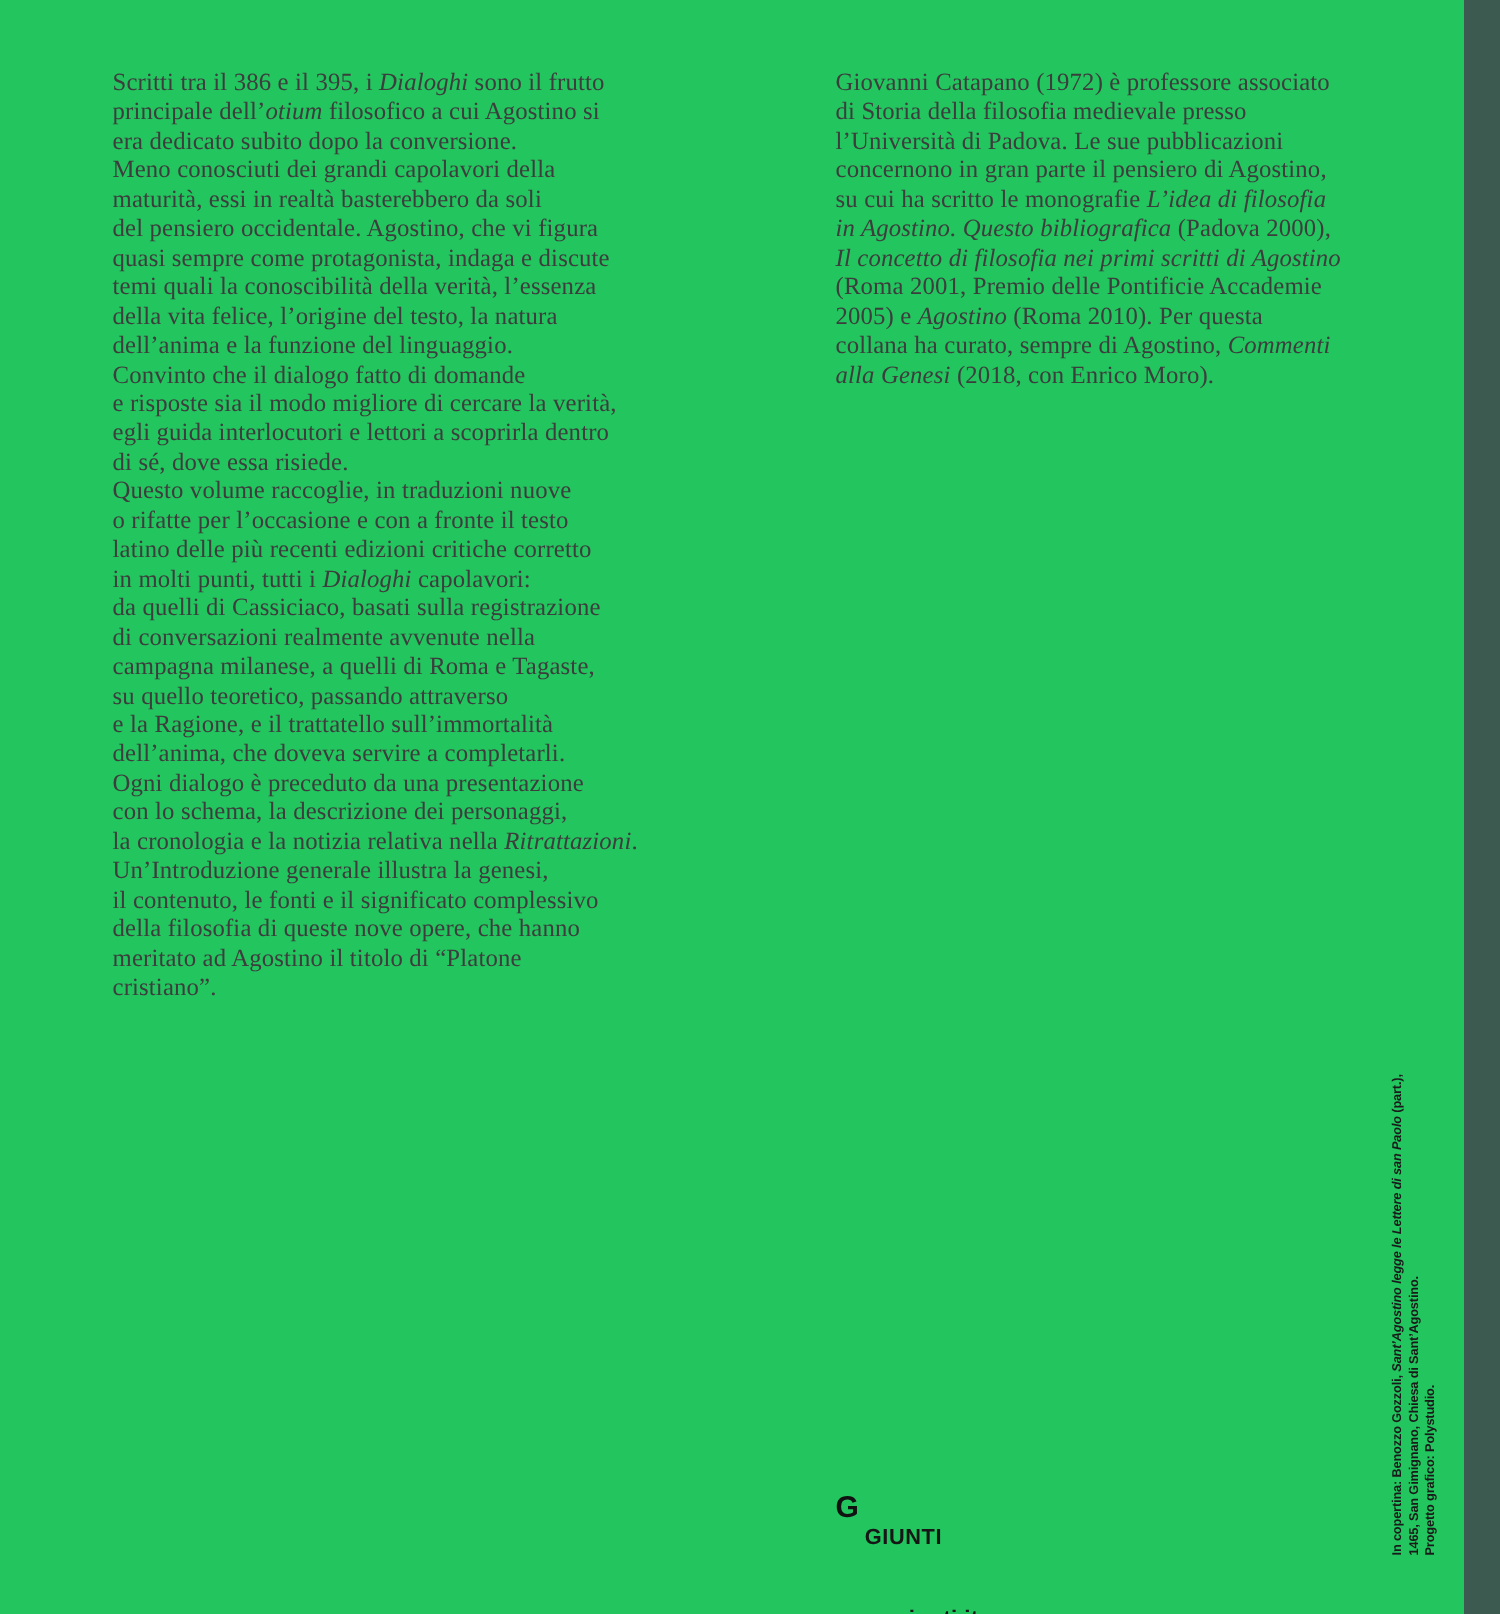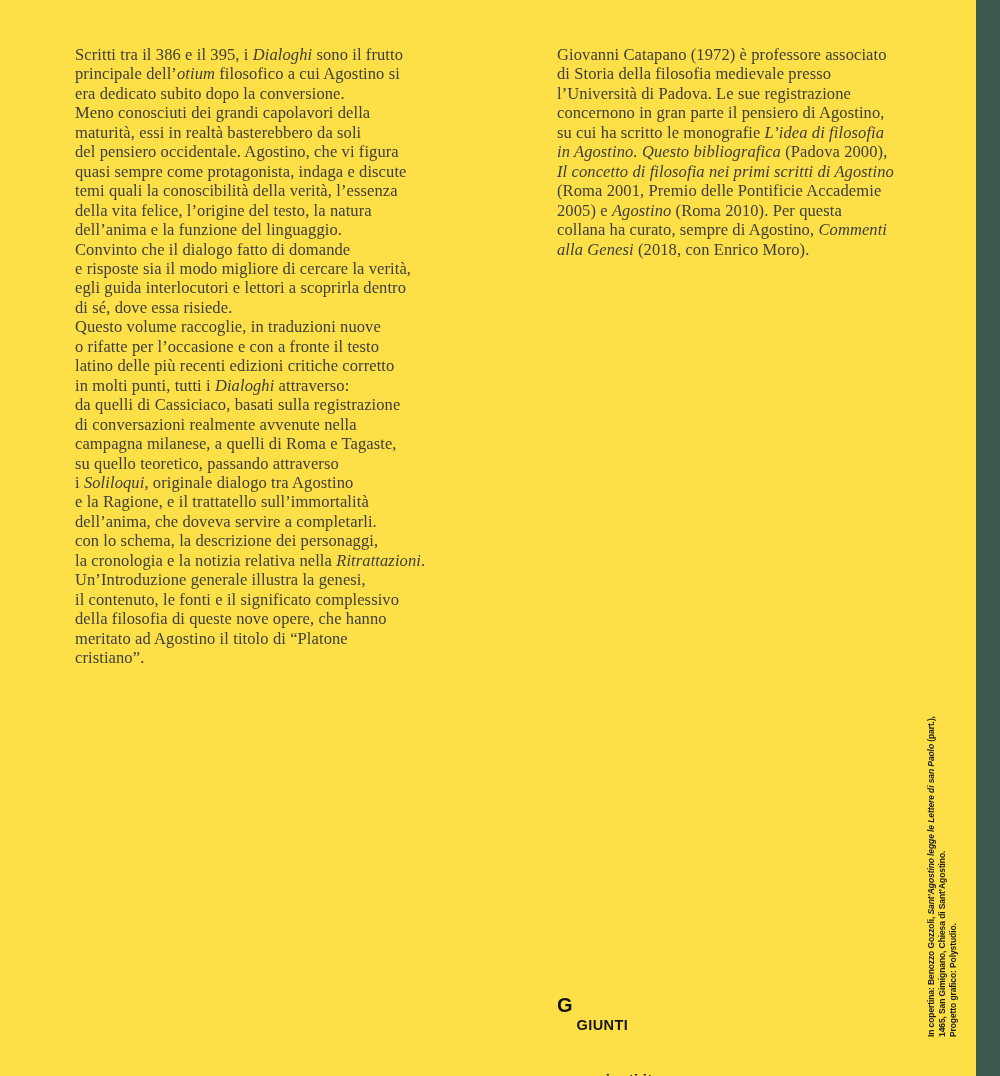--- a/index.html
+++ b/index.html
@@ -80,61 +80,61 @@
     font-size: 8.5px;
     line-height: 11px;
     letter-spacing: -0.1px;
     color: #1a1a1a;
   }
   .credit .line { white-space: nowrap; }
 </style>
 </head>
 <body>
 
-<div class="canvas" style="background: #fde047;">
+<div class="canvas" style="background: #22c55e;">
 
   <div class="textcol col-left" style="color: rgb(61, 61, 61);">
       <div class="line"><span>Scritti tra il 386 e il 395, i </span><span class="it">Dialoghi</span><span> sono il frutto</span></div>
       <div class="line"><span>principale dell’</span><span class="it">otium</span><span> filosofico a cui Agostino si</span></div>
       <div class="line"><span>era dedicato subito dopo la conversione.</span></div>
       <div class="line"><span>Meno conosciuti dei grandi capolavori della</span></div>
       <div class="line"><span>maturità, essi in realtà basterebbero da soli</span></div>
       <div class="line"><span>del pensiero occidentale. Agostino, che vi figura</span></div>
       <div class="line"><span>quasi sempre come protagonista, indaga e discute</span></div>
       <div class="line"><span>temi quali la conoscibilità della verità, l’essenza</span></div>
       <div class="line"><span>della vita felice, l’origine del testo, la natura</span></div>
       <div class="line"><span>dell’anima e la funzione del linguaggio.</span></div>
       <div class="line"><span>Convinto che il dialogo fatto di domande</span></div>
       <div class="line"><span>e risposte sia il modo migliore di cercare la verità,</span></div>
       <div class="line"><span>egli guida interlocutori e lettori a scoprirla dentro</span></div>
       <div class="line"><span>di sé, dove essa risiede.</span></div>
       <div class="line"><span>Questo volume raccoglie, in traduzioni nuove</span></div>
       <div class="line"><span>o rifatte per l’occasione e con a fronte il testo</span></div>
       <div class="line"><span>latino delle più recenti edizioni critiche corretto</span></div>
-      <div class="line"><span>in molti punti, tutti i </span><span class="it">Dialoghi</span><span> attraverso:</span></div>
+      <div class="line"><span>in molti punti, tutti i </span><span class="it">Dialoghi</span><span> capolavori:</span></div>
       <div class="line"><span>da quelli di Cassiciaco, basati sulla registrazione</span></div>
       <div class="line"><span>di conversazioni realmente avvenute nella</span></div>
       <div class="line"><span>campagna milanese, a quelli di Roma e Tagaste,</span></div>
       <div class="line"><span>su quello teoretico, passando attraverso</span></div>
-      <div class="line"><span>i </span><span class="it">Soliloqui</span><span>, originale dialogo tra Agostino</span></div>
       <div class="line"><span>e la Ragione, e il trattatello sull’immortalità</span></div>
       <div class="line"><span>dell’anima, che doveva servire a completarli.</span></div>
+      <div class="line"><span>Ogni dialogo è preceduto da una presentazione</span></div>
       <div class="line"><span>con lo schema, la descrizione dei personaggi,</span></div>
       <div class="line"><span>la cronologia e la notizia relativa nella </span><span class="it">Ritrattazioni</span><span>.</span></div>
       <div class="line"><span>Un’Introduzione generale illustra la genesi,</span></div>
       <div class="line"><span>il contenuto, le fonti e il significato complessivo</span></div>
       <div class="line"><span>della filosofia di queste nove opere, che hanno</span></div>
       <div class="line"><span>meritato ad Agostino il titolo di “Platone</span></div>
       <div class="line"><span>cristiano”.</span></div>
     </div>
 
   <div class="textcol col-right" style="color: rgb(61, 61, 61);">
       <div class="line"><span>Giovanni Catapano (1972) è professore associato</span></div>
       <div class="line"><span>di Storia della filosofia medievale presso</span></div>
-      <div class="line"><span>l’Università di Padova. Le sue registrazione</span></div>
+      <div class="line"><span>l’Università di Padova. Le sue pubblicazioni</span></div>
       <div class="line"><span>concernono in gran parte il pensiero di Agostino,</span></div>
       <div class="line"><span>su cui ha scritto le monografie </span><span class="it">L’idea di filosofia</span></div>
       <div class="line"><span class="it">in Agostino. Questo bibliografica</span><span> (Padova 2000),</span></div>
       <div class="line"><span class="it">Il concetto di filosofia nei primi scritti di Agostino</span></div>
       <div class="line"><span>(Roma 2001, Premio delle Pontificie Accademie</span></div>
       <div class="line"><span>2005) e </span><span class="it">Agostino</span><span> (Roma 2010). Per questa</span></div>
       <div class="line"><span>collana ha curato, sempre di Agostino, </span><span class="it">Commenti</span></div>
       <div class="line"><span class="it">alla Genesi</span><span> (2018, con Enrico Moro).</span></div>
     </div>
 

